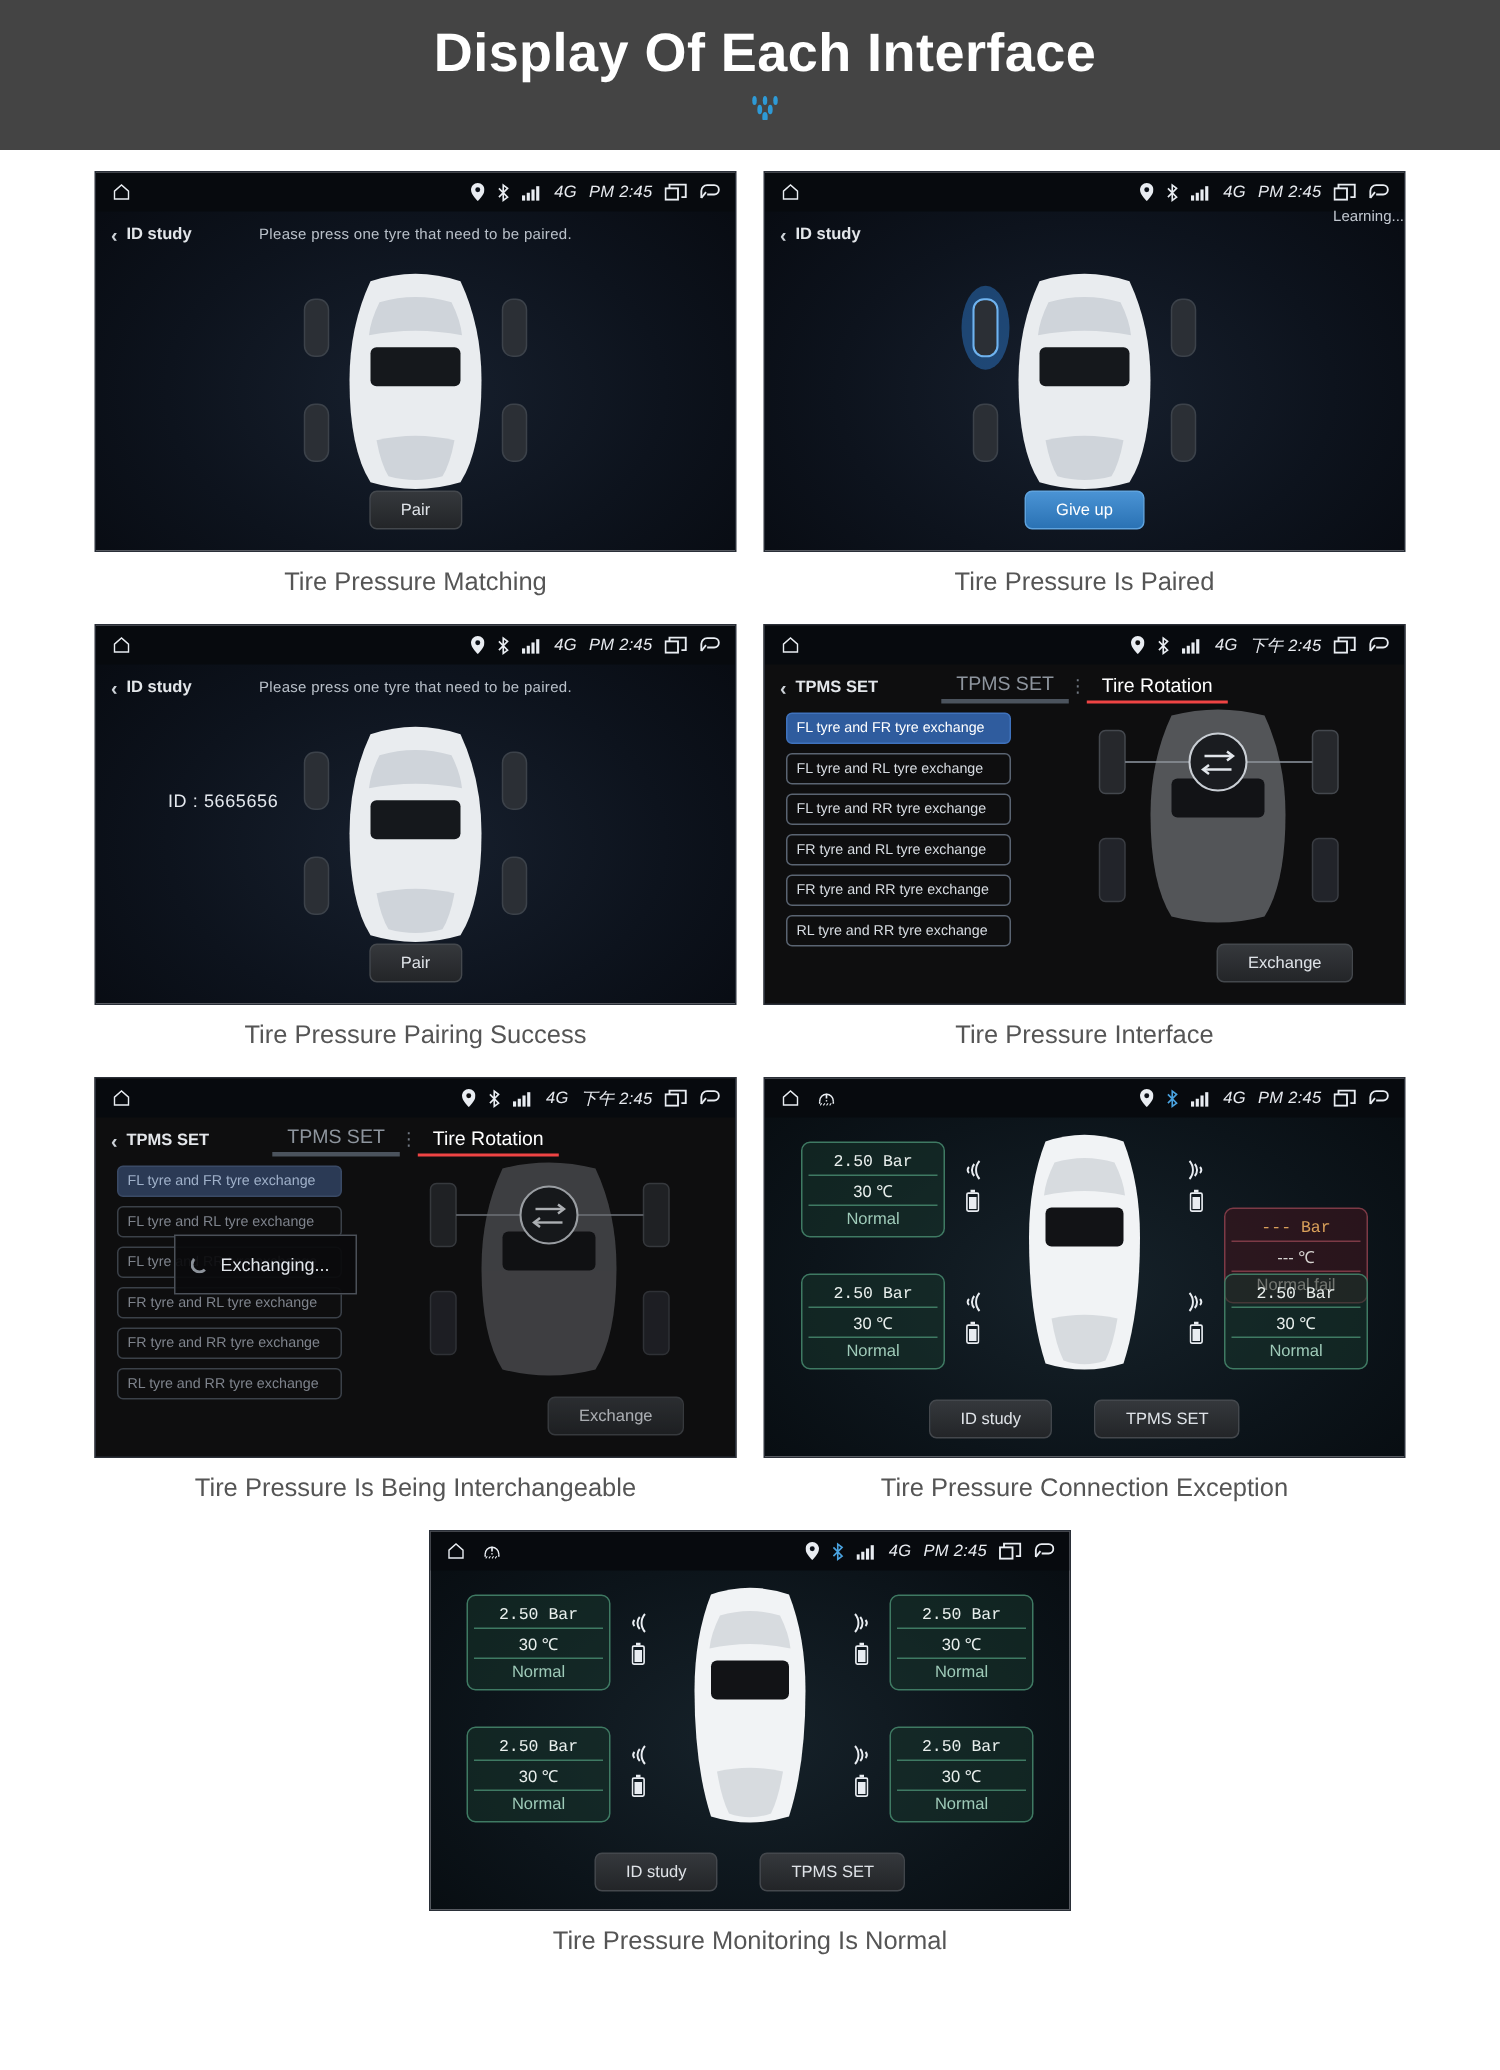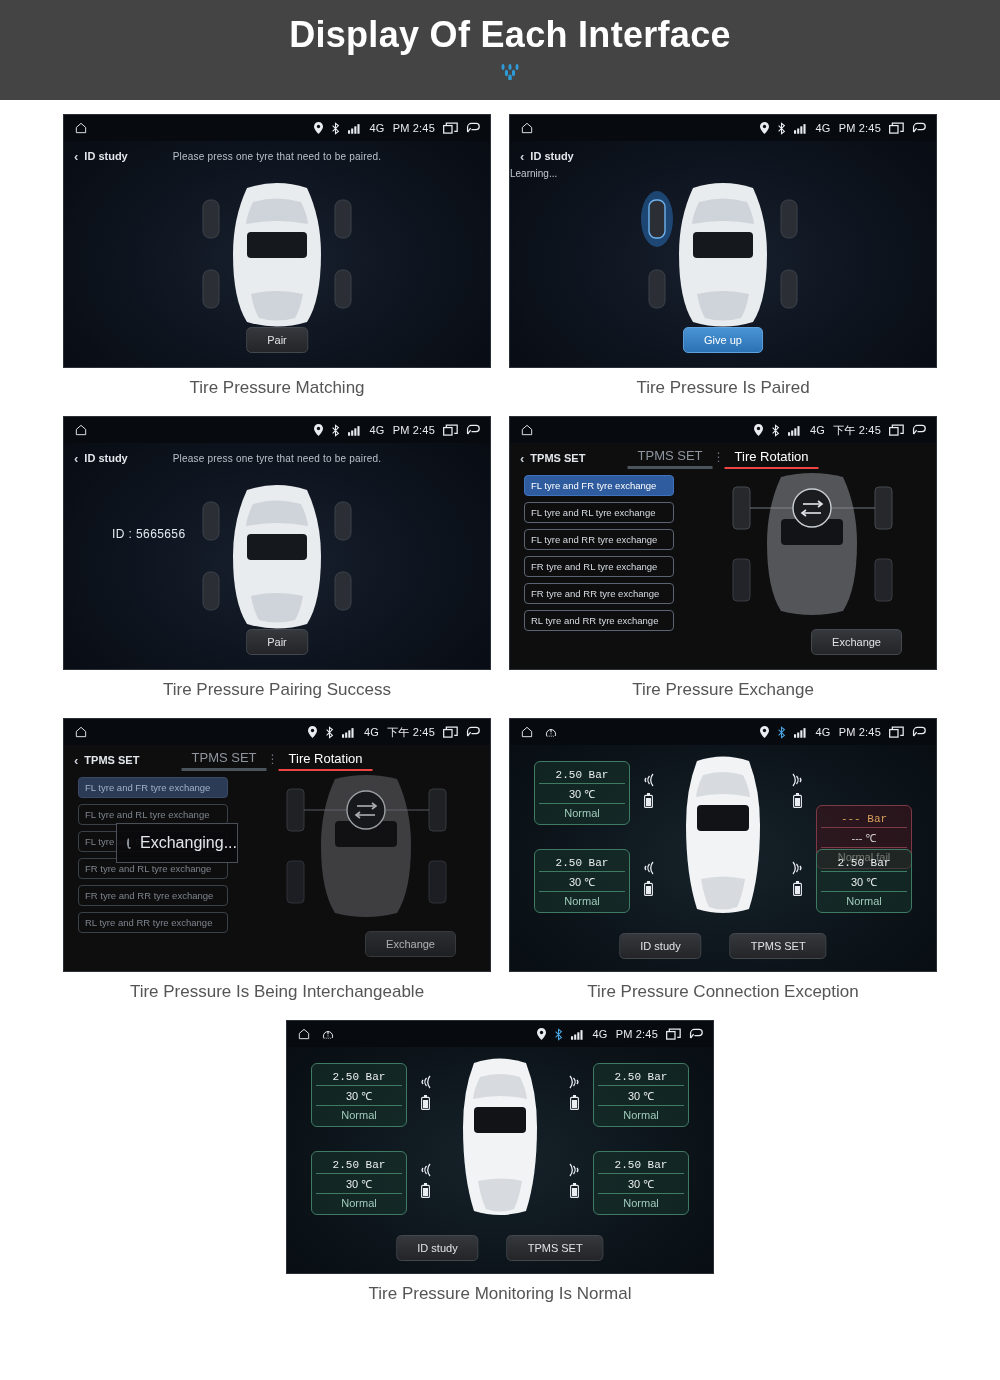--- a/index.html
+++ b/index.html
@@ -71,21 +71,21 @@
     height: 26px;
     background: #070a0e;
     display: flex; align-items: center;
     padding: 0 10px;
     color: #e6e9ee;
     font-size: 11px;
   }
   .sb-left { display: flex; align-items: center; gap: 10px; }
   .sb-right { margin-left: auto; display: flex; align-items: center; gap: 8px; }
   .sb-icon { display: inline-flex; align-items: center; }
-  .sb-text { font-size: 11px; color: #e8ebf0; white-space: nowrap; letter-spacing: .2px; }
+  .sb-text { font-size: 11px; color: #e8ebf0; white-space: nowrap; letter-spacing: .2px; font-style: italic; }
 
   
   .subhead {
     position: relative;
     height: 30px;
     display: flex; align-items: center;
     padding: 0 10px;
     color: #e3e6ea;
   }
   .back-grp { display: flex; align-items: center; gap: 6px; font-size: 11px; font-weight: bold; }
@@ -102,22 +102,22 @@
   .tab.active { color: #ffffff; border-bottom: 2px solid #ef4444; }
   .tab-sep { color: #707781; font-size: 12px; padding-bottom: 5px; }
 
   .hint {
     position: absolute; left: 0; right: 0; top: 36px;
     text-align: center;
     color: #b9c0c9; font-size: 10px;
     letter-spacing: .2px;
   }
   .learning {
-    position: absolute; left: 0; right: 0; top: 53px;
-    text-align: left; color: #c2c8d0; font-size: 10px;
+    position: absolute; left: 0; right: 0; top: 24px;
+    text-align: right; color: #c2c8d0; font-size: 10px;
   }
 
   .idlabel {
     position: absolute; left: 48px; top: 110px;
     color: #e4e8ee; font-size: 12px; letter-spacing: .4px;
   }
 
   
   .car-wrap {
     position: absolute; left: 50%; top: 50%;
@@ -168,21 +168,21 @@
   .exlist.dim .exitem.selected { background: #2b3a55; border-color: #3a4a66; color: #9fb0c9; }
 
   .exchanging {
     position: absolute;
     left: 52px; top: 104px;
     width: 122px; height: 40px;
     border: 1px solid #4b5058;
     background: rgba(10,10,12,.92);
     display: flex; align-items: center; gap: 8px;
     padding-left: 10px;
-    color: #e2e6eb; font-size: 16px;
+    color: #e2e6eb; font-size: 12px;
     z-index: 6;
   }
   .spinner {
     width: 12px; height: 12px;
     border: 2px solid #8d939b;
     border-top-color: transparent;
     border-right-color: transparent;
     border-radius: 50%;
   }
 
@@ -553,21 +553,21 @@
               <path d="M88 33 h18"></path>
                 <path d="M103 30 l4 3 l-4 3"></path>
               <path d="M106 42 h-18"></path>
                 <path d="M91 39 l-4 3 l4 3"></path>
             </g>
           </svg>
         </div>
 
         <div class="btn" style="right:34px; bottom:14px;">Exchange</div>
       </div>
-      <div class="caption">Tire Pressure Exchange</div>
+      <div class="caption">Tire Pressure Interface</div>
     </div>
   </div>
 
   <div class="row">
 
     <div class="cell">
       <div class="screen black">
         <div class="statusbar">
           <div class="sb-left">
             <span class="sb-icon">

